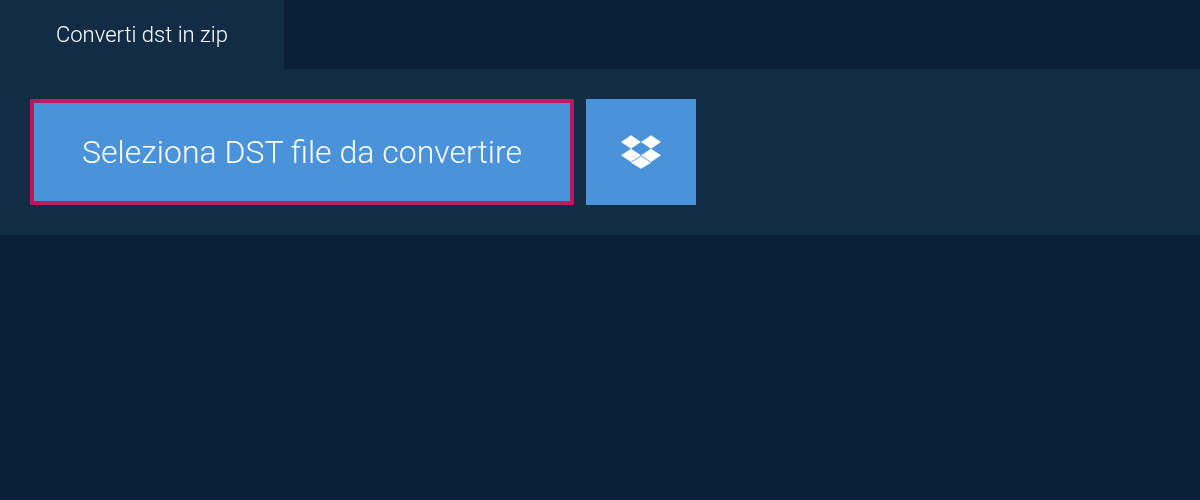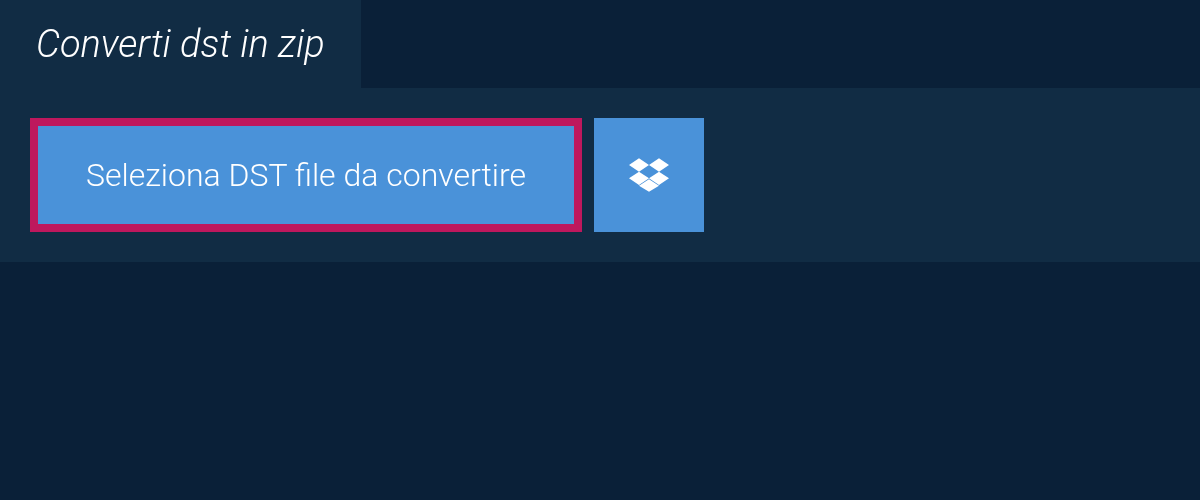--- a/index.html
+++ b/index.html
@@ -13,38 +13,37 @@
       background: #0a2038;
       font-family: -apple-system, BlinkMacSystemFont, "Segoe UI", Roboto, sans-serif;
       overflow: hidden;
     }
     .tab-container {
       display: inline-block;
     }
     .tab {
       background: #112c44;
       color: #ffffff;
-      font-size: 38px;
+      font-size: 22px;
       font-weight: 300;
-      padding: 22px 36px;
+      padding: 22px 56px;
       display: inline-block;
-      font-style: italic;
     }
     .panel {
       background: #112c44;
       padding: 30px;
     }
     .button-row {
       display: flex;
       gap: 12px;
       align-items: stretch;
     }
     .select-button {
       background: #4a92d9;
-      border: 8px solid #be185d;
+      border: 4px solid #be185d;
       color: #ffffff;
       font-size: 32px;
       font-weight: 300;
       padding: 30px 48px;
       cursor: pointer;
       display: flex;
       align-items: center;
       justify-content: flex-end;
     }
     .dropbox-button {

